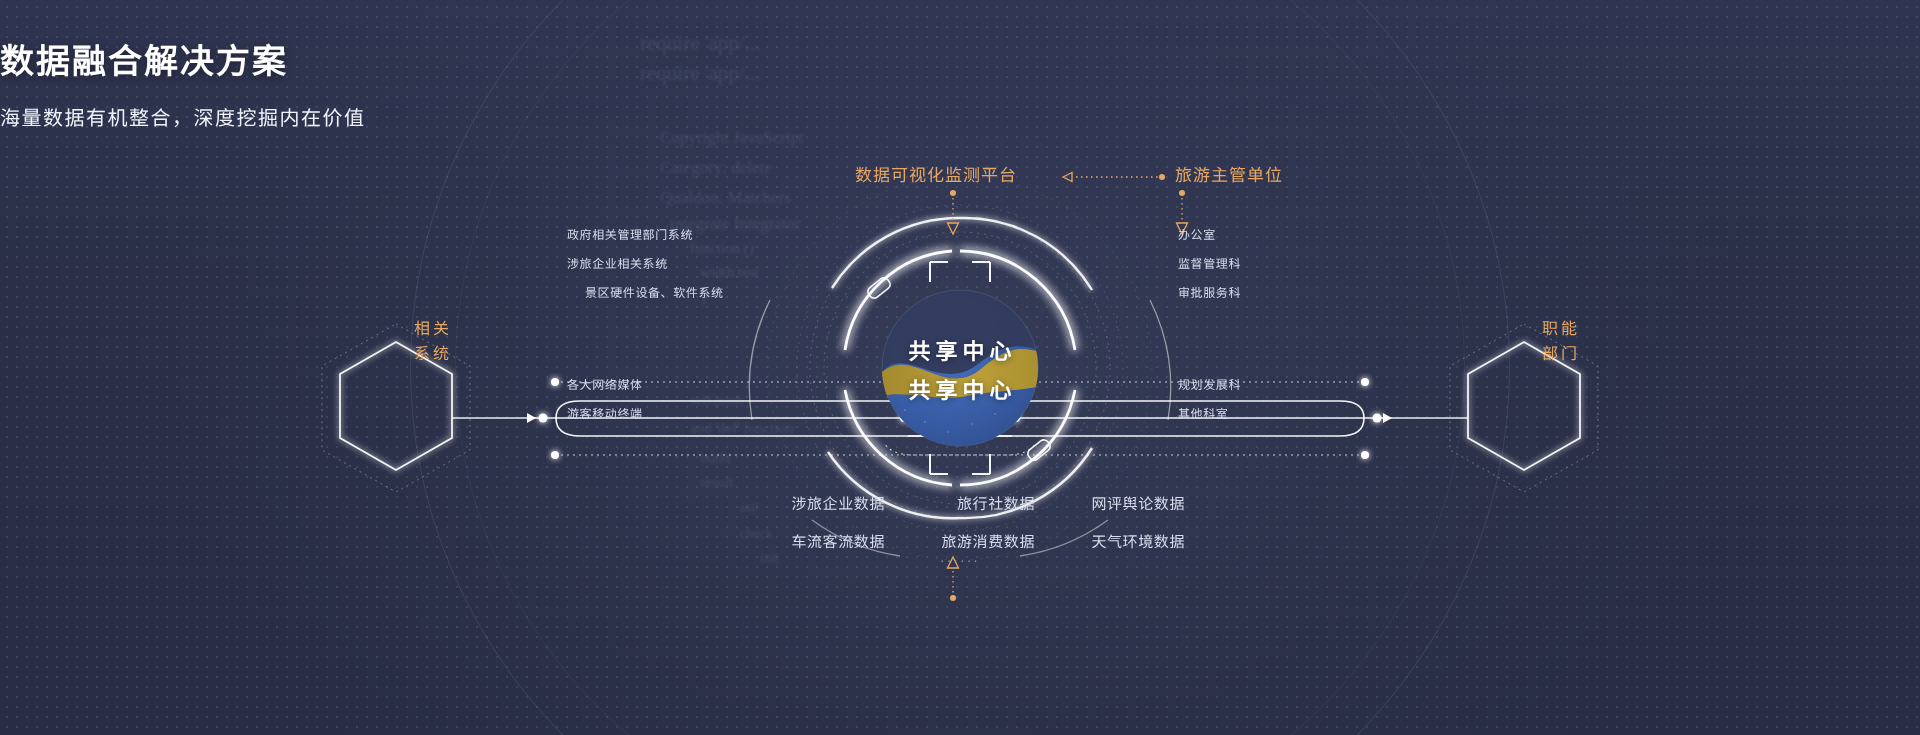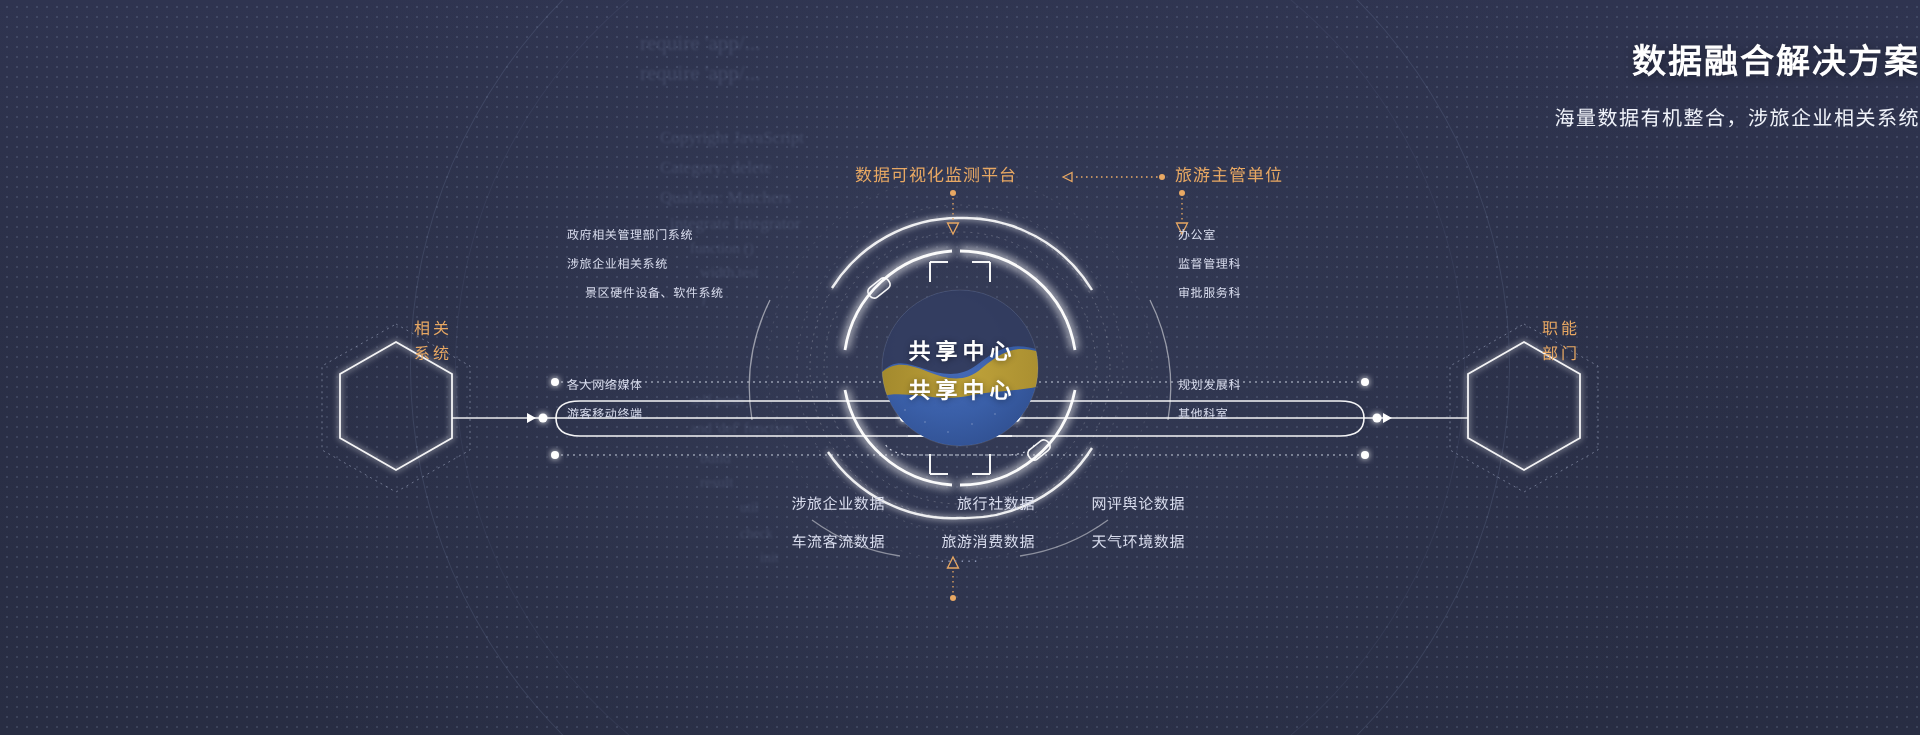--- a/index.html
+++ b/index.html
@@ -69,21 +69,21 @@
     left: 455px; top: -120px;
     width: 1010px; height: 975px;
     border-color: rgba(150,168,205,0.085);
   }
 
   
   .header {
     position: absolute;
     left: 0; top: 34px;
     width: 1920px;
-    text-align: right;
+    text-align: left;
     z-index: 40;
   }
   .page-title {
     font-size: 34px;
     font-weight: bold;
     color: #ffffff;
     letter-spacing: 2px;
     text-shadow: 0 2px 10px rgba(0,0,0,0.35);
   }
   .page-subtitle {
@@ -244,21 +244,21 @@
 
   <div class="code-bg" id="code-bg"><span style="left: 640px; top: 28px; font-size: 21px;">require 'app/...</span><span style="left: 640px; top: 58px; font-size: 21px;">require 'app/...</span><span style="left: 660px; top: 126px; font-size: 17px;">Copyright JavaScript</span><span style="left: 660px; top: 156px; font-size: 17px;">Category: delete</span><span style="left: 660px; top: 186px; font-size: 17px;">Qualdon: Matchers</span><span style="left: 670px; top: 212px; font-size: 17px;">integrate Integrator</span><span style="left: 690px; top: 238px; font-size: 15px;">function ()</span><span style="left: 700px; top: 262px; font-size: 15px;">width.test</span><span style="left: 700px; top: 288px; font-size: 15px;">}</span><span style="left: 690px; top: 390px; font-size: 15px;">self.push</span><span style="left: 690px; top: 418px; font-size: 15px;">and 'def' function</span><span style="left: 700px; top: 448px; font-size: 15px;">build</span><span style="left: 700px; top: 472px; font-size: 15px;">result</span><span style="left: 740px; top: 498px; font-size: 14px;">util</span><span style="left: 740px; top: 524px; font-size: 14px;">check</span><span style="left: 760px; top: 548px; font-size: 14px;">init</span></div>
 
   <div class="dot-grid"></div>
 
   <div class="big-ellipse"></div>
   <div class="big-ellipse inner"></div>
 
   <div class="header">
     <div class="page-title">数据融合解决方案</div>
-    <div class="page-subtitle">海量数据有机整合，涉旅企业相关系统</div>
+    <div class="page-subtitle">海量数据有机整合，深度挖掘内在价值</div>
   </div>
 
   <div class="diagram">
 
     <svg width="1920" height="735" style="position:absolute;left:0;top:0;">
       <defs>
         <filter id="softglow" x="-60%" y="-60%" width="220%" height="220%">
           <feGaussianBlur stdDeviation="3" result="b"></feGaussianBlur>
           <feMerge>
               <feMergeNode in="b"></feMergeNode>

